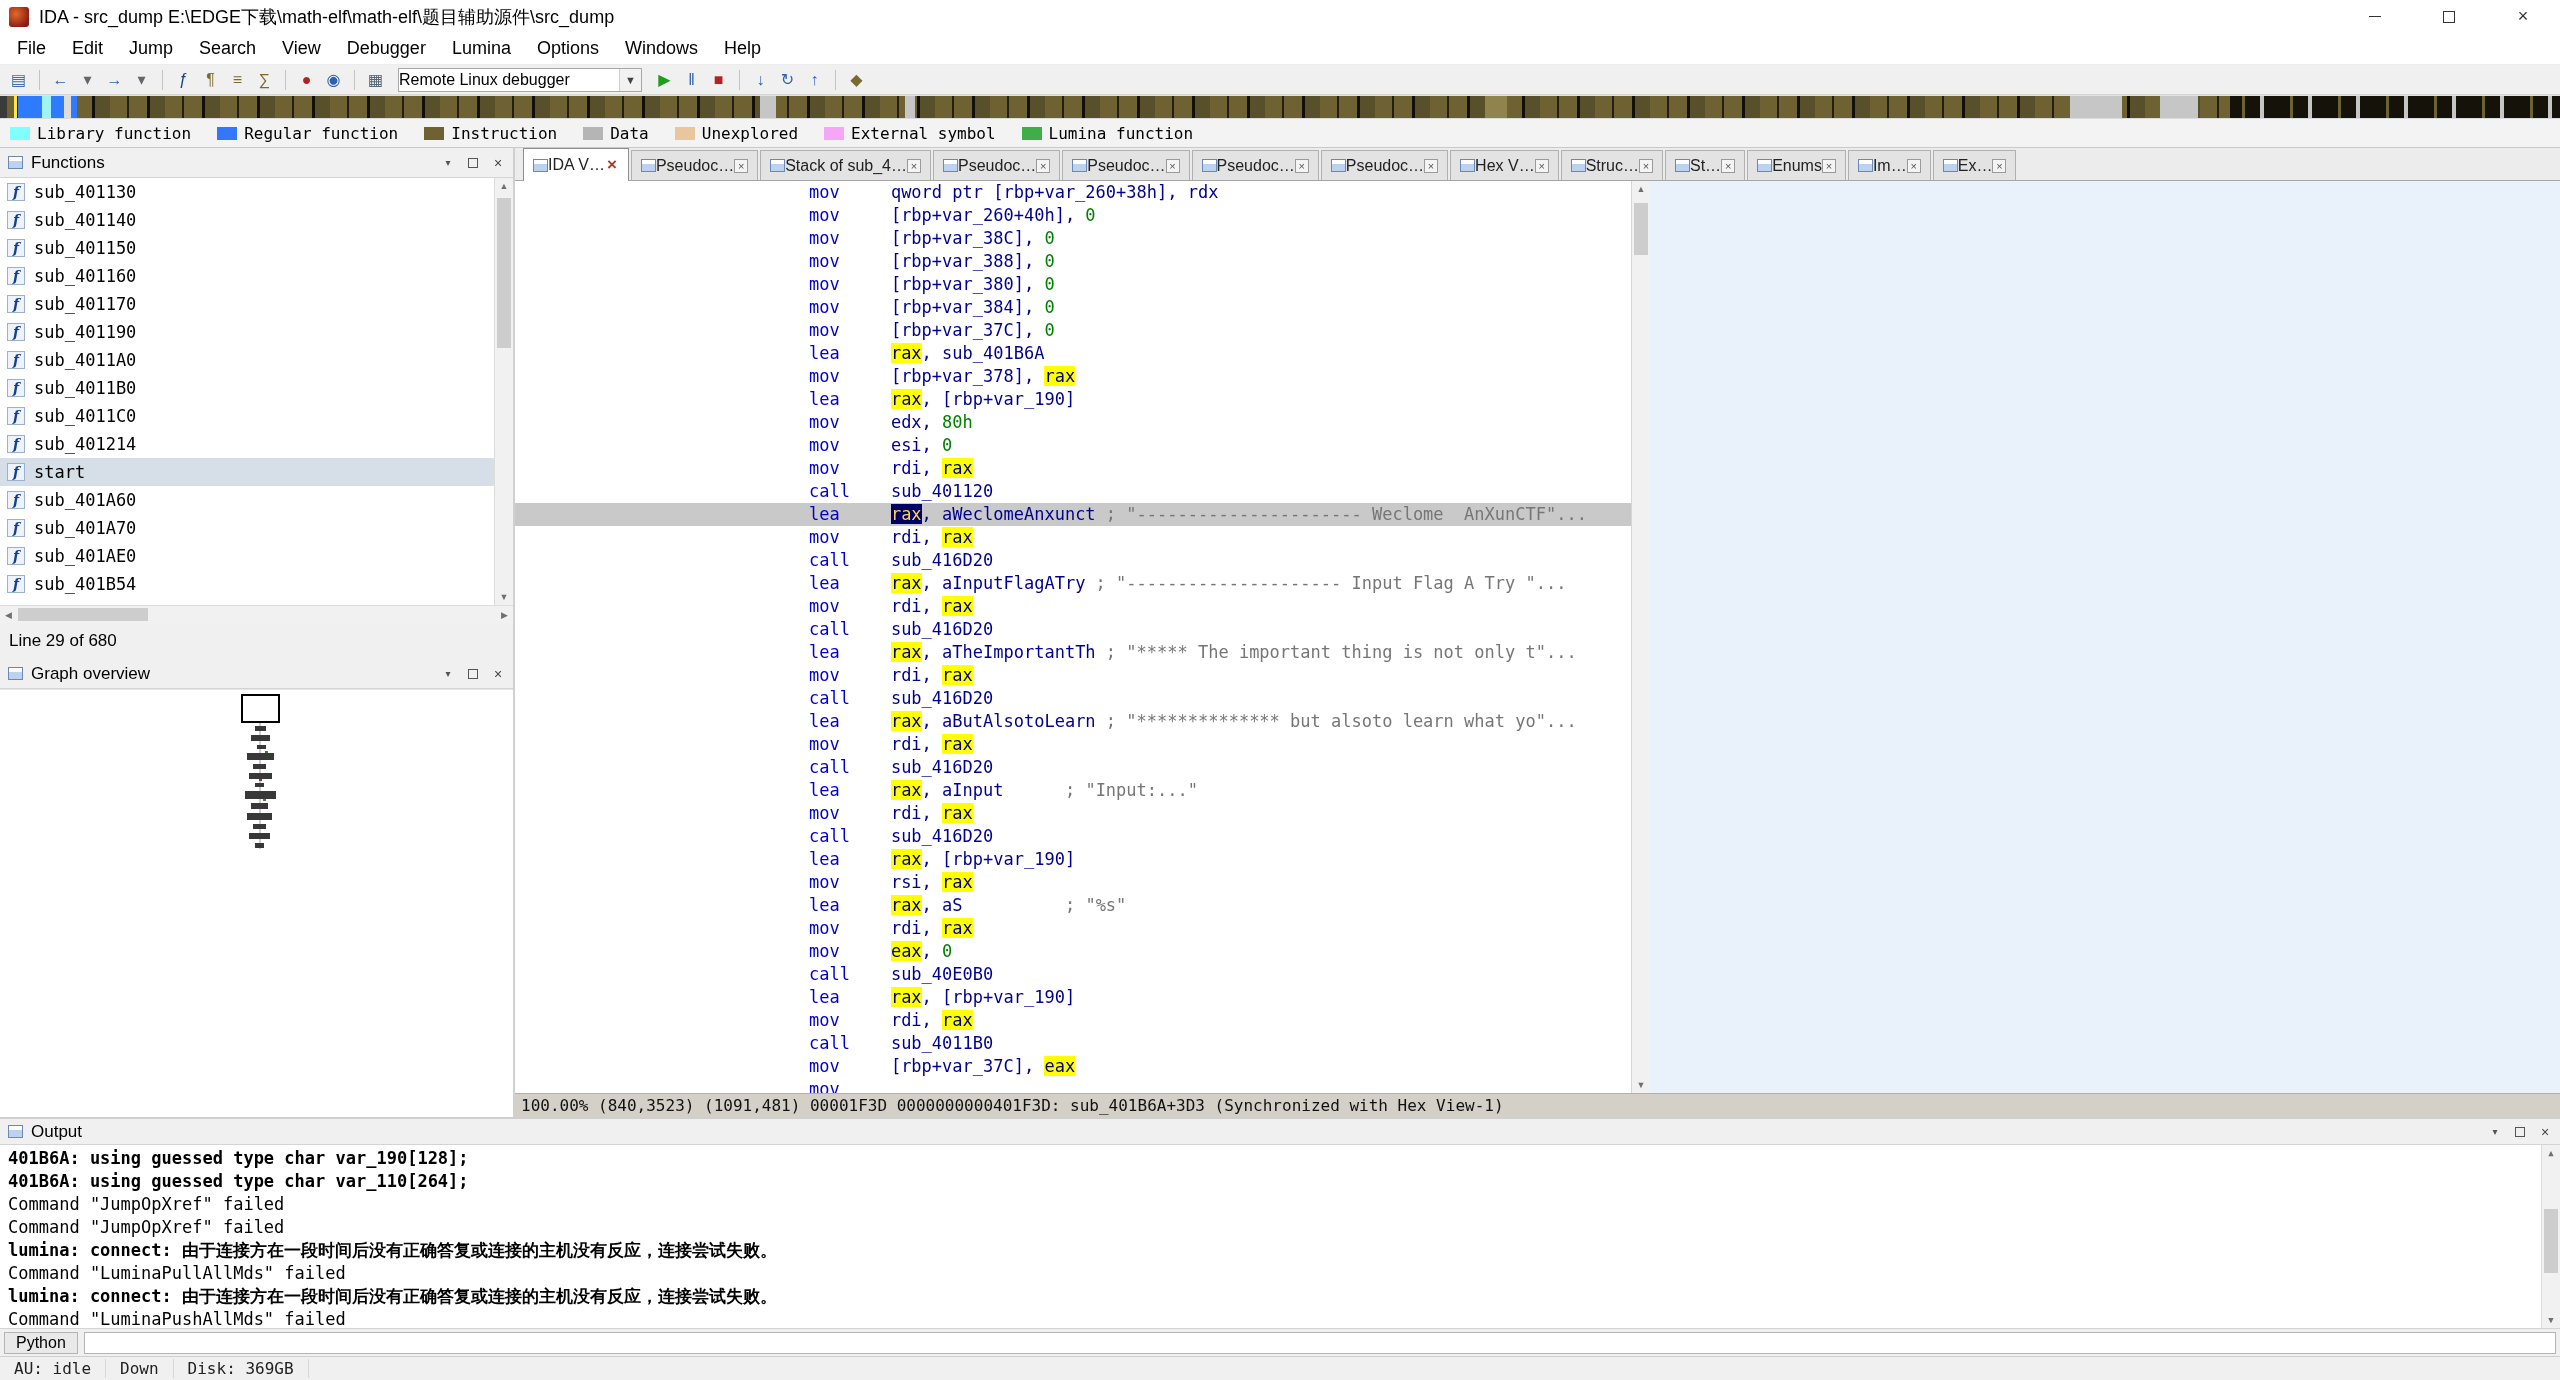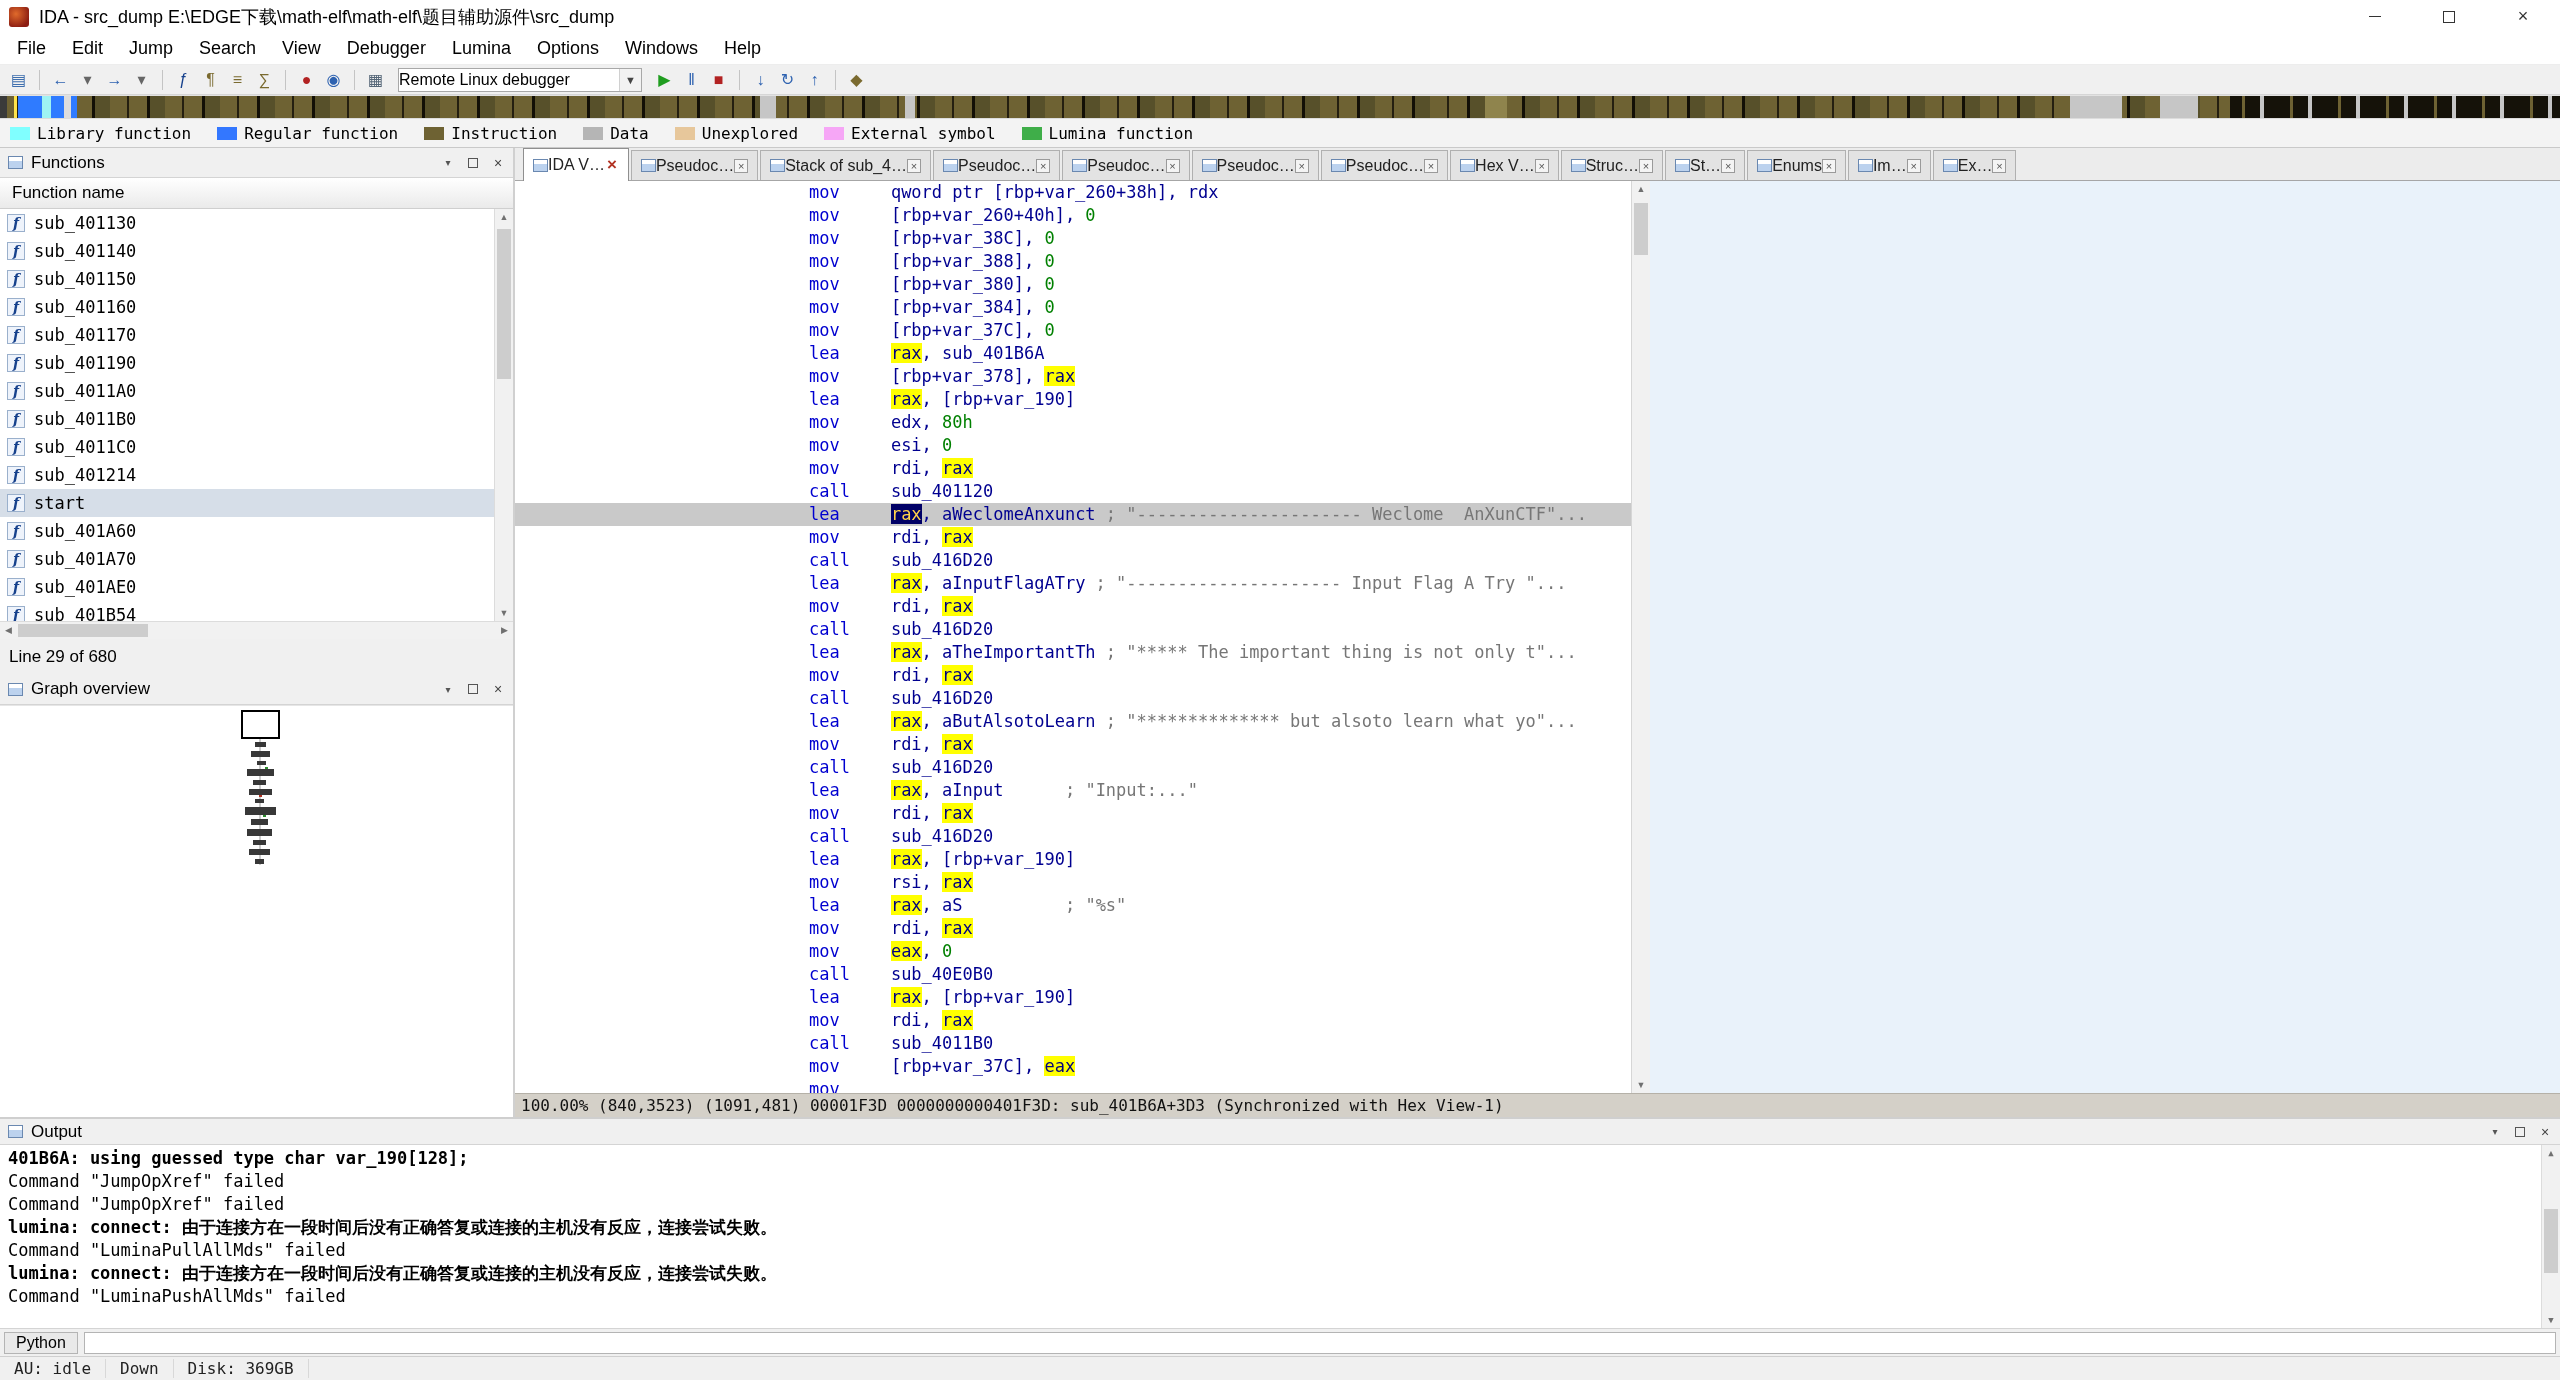--- a/index.html
+++ b/index.html
@@ -217,23 +217,20 @@
         <span class="dock-icon"></span>
         <span>Functions</span>
         <span class="dock-btns">
           <span class="db db-ar">▾</span>
           <span class="db">
               <span class="db-sq"></span>
             </span>
           <span class="db">×</span>
         </span>
       </div>
-      <div class="colheader">
-        <span>Function name</span>
-      </div>
       <div class="flist">
         <div>
             <div class="frow">
               <span class="ficon">f</span>
               <span>sub_401130</span>
             </div>
             <div class="frow">
               <span class="ficon">f</span>
               <span>sub_401140</span>
             </div>
@@ -468,20 +465,21 @@
         <span class="db db-ar">▾</span>
         <span class="db">
             <span class="db-sq"></span>
           </span>
         <span class="db">×</span>
       </span>
     </div>
     <div class="out-content">
       <div>
           <div class="oline b">401B6A: using guessed type char var_190[128];</div>
+          <div class="oline b">401B6A: using guessed type char var_110[264];</div>
           <div class="oline">Command "JumpOpXref" failed</div>
           <div class="oline">Command "JumpOpXref" failed</div>
           <div class="oline b">lumina: connect: 由于连接方在一段时间后没有正确答复或连接的主机没有反应，连接尝试失败。</div>
           <div class="oline">Command "LuminaPullAllMds" failed</div>
           <div class="oline b">lumina: connect: 由于连接方在一段时间后没有正确答复或连接的主机没有反应，连接尝试失败。</div>
           <div class="oline">Command "LuminaPushAllMds" failed</div>
         </div>
       <div class="out-vscroll">
         <div class="sarrow" style="top:0">▲</div>
         <div class="vthumb" style="top:64px;height:64px"></div>

